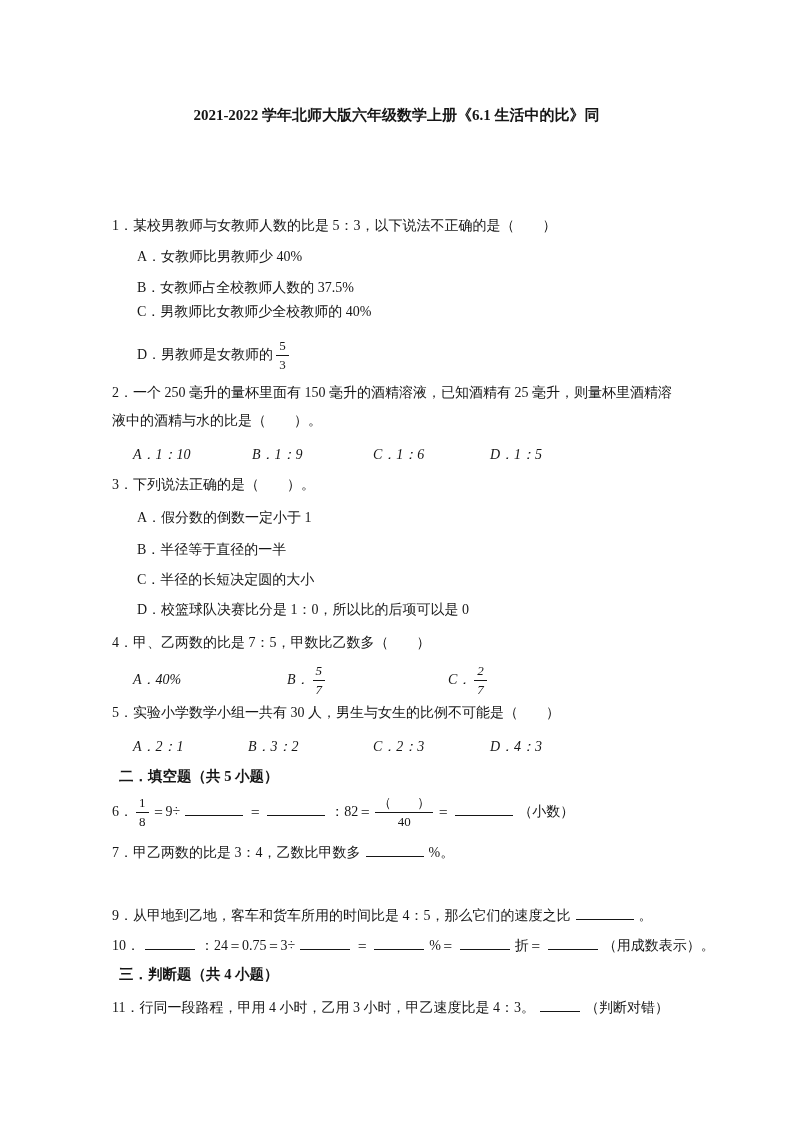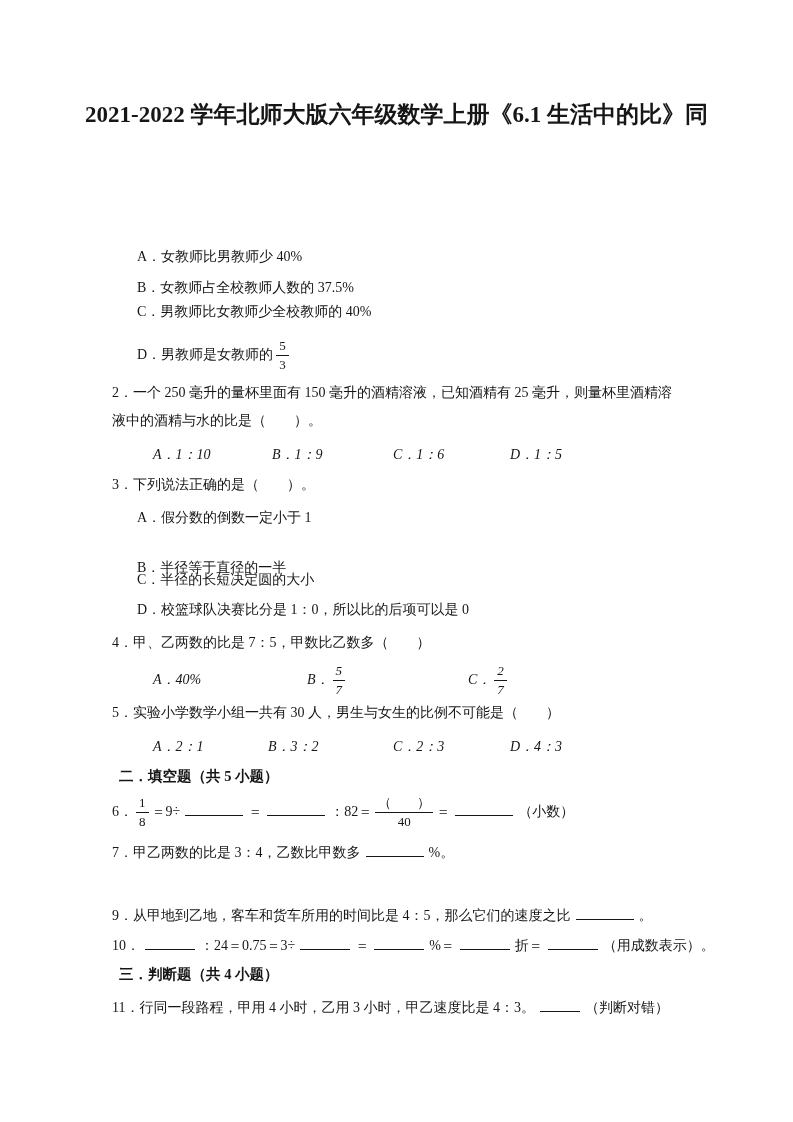--- a/index.html
+++ b/index.html
@@ -16,28 +16,28 @@
   }
   .line {
     position: absolute;
     line-height: 32px;
     white-space: nowrap;
   }
   .title-line {
     left: 0; right: 0;
     text-align: center;
     font-weight: bold;
-    font-size: 23px;
+    font-size: 15px;
     line-height: 42px;
   }
   .sec { left: 119px; font-weight: bold; font-size: 14.5px; }
   .stem { left: 112px; }
   .opt  { left: 137px; }
   .row  { position: absolute; left: 0; right: 0; line-height: 32px; white-space: nowrap; font-style: italic; }
-  .optcol { position: absolute; margin-left: 20px; }
+  .optcol { position: absolute; }
   .tall { height: 50px; line-height: 50px; }
   .tall52 { height: 52px; line-height: 52px; }
   .frac {
     display: inline-block;
     vertical-align: middle;
     text-align: center;
     font-size: 13px;
     line-height: 16px;
     margin: 0 3px;
   }
@@ -55,39 +55,40 @@
   .blank-md { width: 50px; }
 </style>
 </head>
 <body>
 
 <div class="page">
 
   <div class="line title-line" style="top:94px">2021-2022 学年北师大版六年级数学上册《6.1 生活中的比》同</div>
 
 
+  <div class="line stem" style="top:210px">1．某校男教师与女教师人数的比是 5：3，以下说法不正确的是（　　）</div>
   <div class="line opt" style="top:241px">A．女教师比男教师少 40%</div>
   <div class="line opt" style="top:272px">B．女教师占全校教师人数的 37.5%</div>
   <div class="line opt" style="top:296px">C．男教师比女教师少全校教师的 40%</div>
   <div class="line opt tall" style="top:330px">
     <span>D．男教师是女教师的</span><span class="frac"><span class="fnum">5</span><span class="fden">3</span></span>
   </div>
 
   <div class="line stem" style="top:377px">2．一个 250 毫升的量杯里面有 150 毫升的酒精溶液，已知酒精有 25 毫升，则量杯里酒精溶</div>
   <div class="line stem" style="top:405px">液中的酒精与水的比是（　　）。</div>
   <div class="row" style="top:439px">
     <span class="optcol" style="left:133px">A．1：10</span>
     <span class="optcol" style="left:252px">B．1：9</span>
     <span class="optcol" style="left:373px">C．1：6</span>
     <span class="optcol" style="left:490px">D．1：5</span>
   </div>
 
   <div class="line stem" style="top:469px">3．下列说法正确的是（　　）。</div>
   <div class="line opt" style="top:502px">A．假分数的倒数一定小于 1</div>
-  <div class="line opt" style="top:552px">B．半径等于直径的一半</div>
+  <div class="line opt" style="top:534px">B．半径等于直径的一半</div>
   <div class="line opt" style="top:564px">C．半径的长短决定圆的大小</div>
   <div class="line opt" style="top:594px">D．校篮球队决赛比分是 1：0，所以比的后项可以是 0</div>
 
   <div class="line stem" style="top:627px">4．甲、乙两数的比是 7：5，甲数比乙数多（　　）</div>
   <div class="row tall" style="top:655px">
     <span class="optcol" style="left:133px">A．40%</span>
     <span class="optcol" style="left:287px"><span>B．</span><span class="frac"><span class="fnum">5</span><span class="fden">7</span></span></span>
     <span class="optcol" style="left:448px"><span>C．</span><span class="frac"><span class="fnum">2</span><span class="fden">7</span></span></span>
   </div>
 

